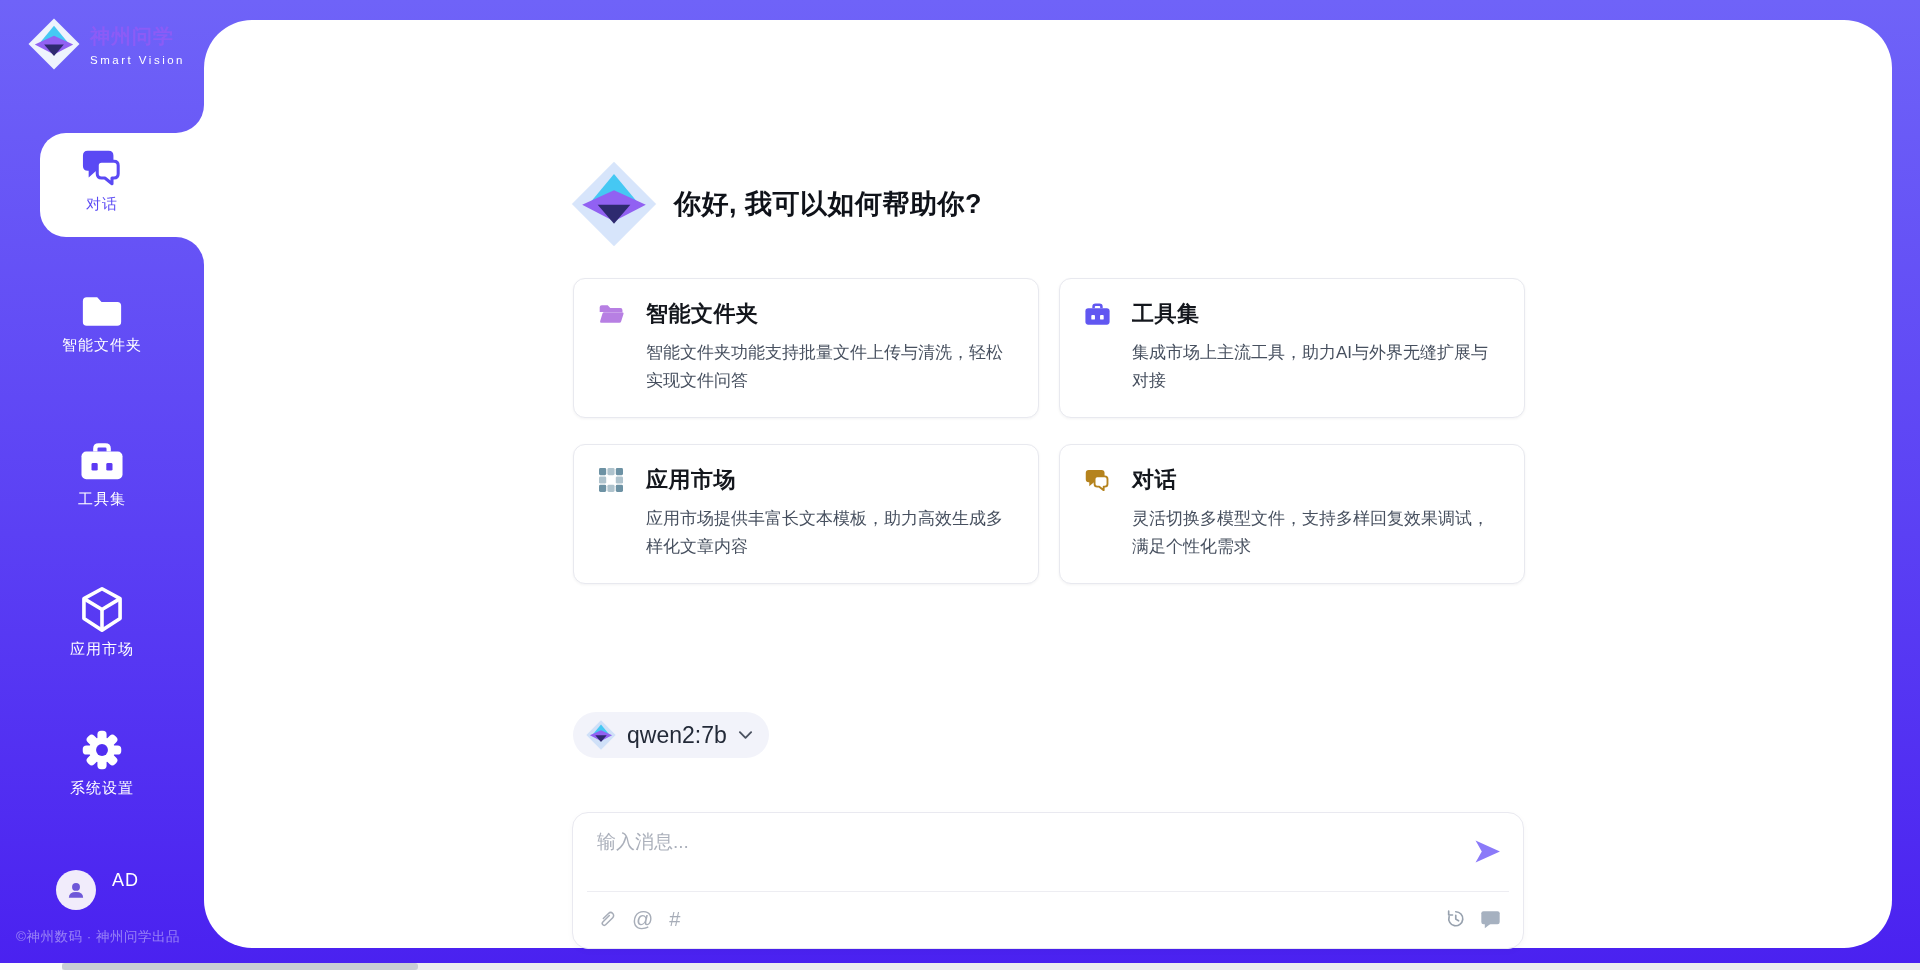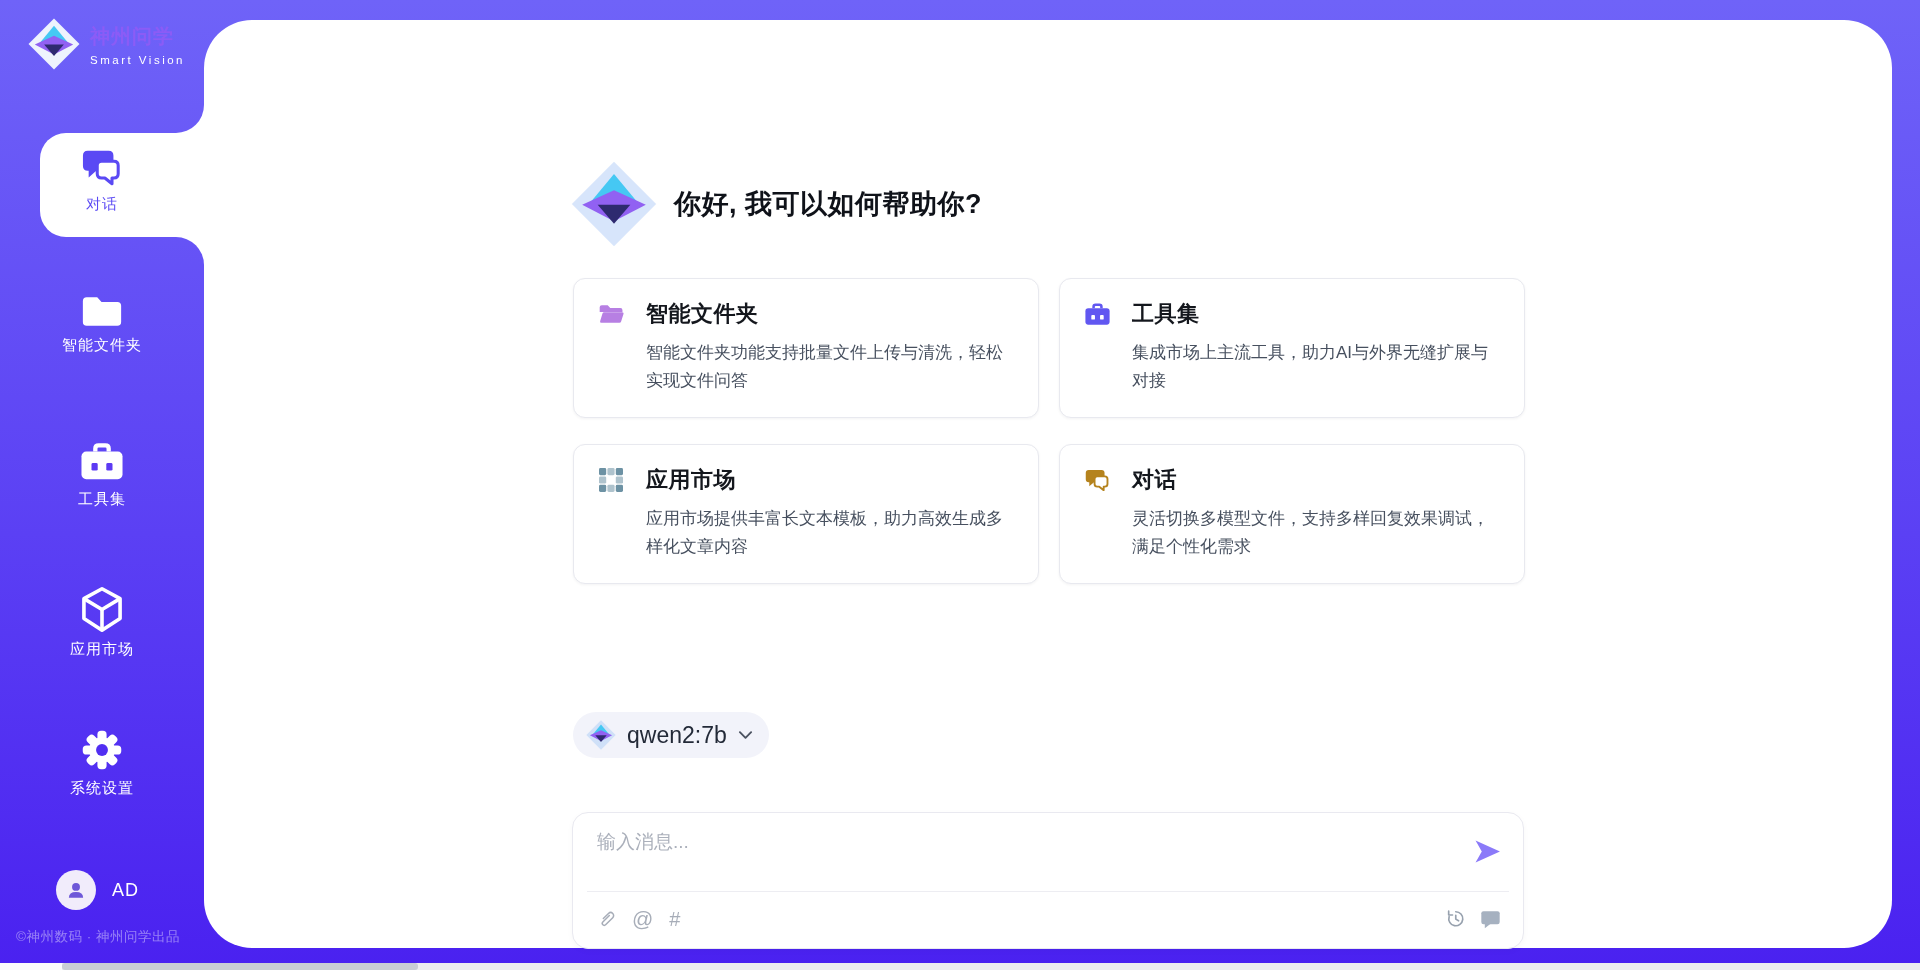--- a/index.html
+++ b/index.html
@@ -37,21 +37,21 @@
   .fillet-curve { width: 100%; height: 100%;
     background: linear-gradient(180deg, #6f63f8 0%, #5b40f4 55%, #4a21f0 100%) fixed; }
   .curve-top { border-bottom-right-radius: 100%; }
   .curve-bottom { border-top-right-radius: 100%; }
 
   .nav-item { position: absolute; left: 0; width: 204px; text-align: center; color: #fff; cursor: pointer; z-index: 3; }
   .nav-item svg { display: block; margin: 0 auto; }
   .nav-label { font-size: 15px; margin-top: 7px; letter-spacing: 1px; }
   .nav-item.active .nav-label { color: #5a49f4; }
 
-  .user-row { position: absolute; left: 56px; top: 870px; display: flex; align-items: center; gap: 16px; cursor: pointer; z-index: 3; }
+  .user-row { position: absolute; left: 56px; top: 870px; display: flex; align-items: flex-start; gap: 16px; cursor: pointer; z-index: 3; }
   .avatar { width: 40px; height: 40px; border-radius: 50%; background: #f1ecfb; display: flex; align-items: center; justify-content: center; }
   .user-name { color: #fff; font-size: 18px; letter-spacing: 1px; }
 
   .footer-note { position: absolute; left: 16px; top: 928px; font-size: 13.5px; color: rgba(255,255,255,.42); letter-spacing: .5px; z-index: 3; text-align: right; }
 
   
   .greeting { position: absolute; left: 571px; top: 160px; height: 88px; display: flex; align-items: center; gap: 17px; text-align: right; }
   .greeting-text { font-size: 27px; font-weight: 700; color: #0f1219; letter-spacing: .5px; }
 
   

